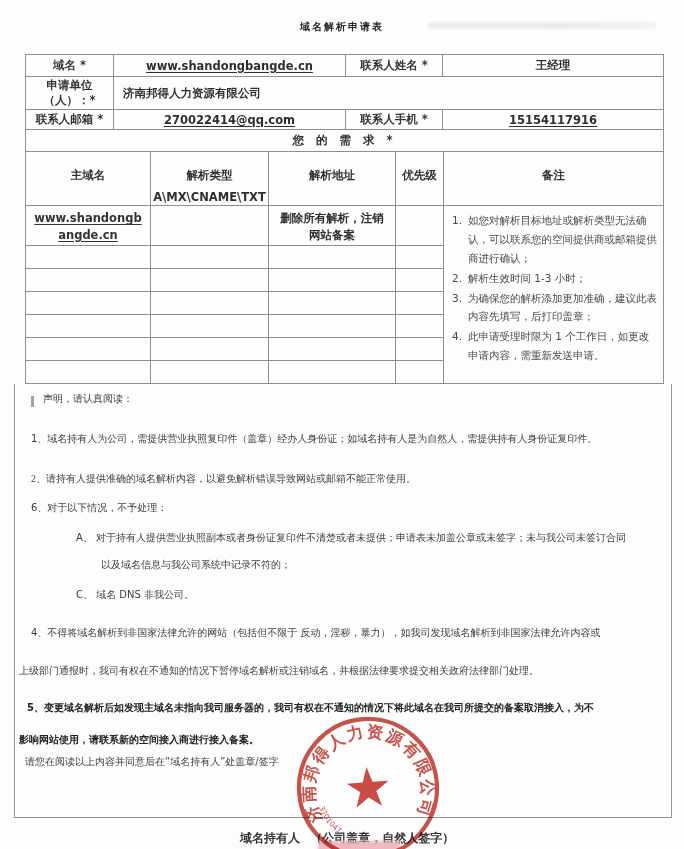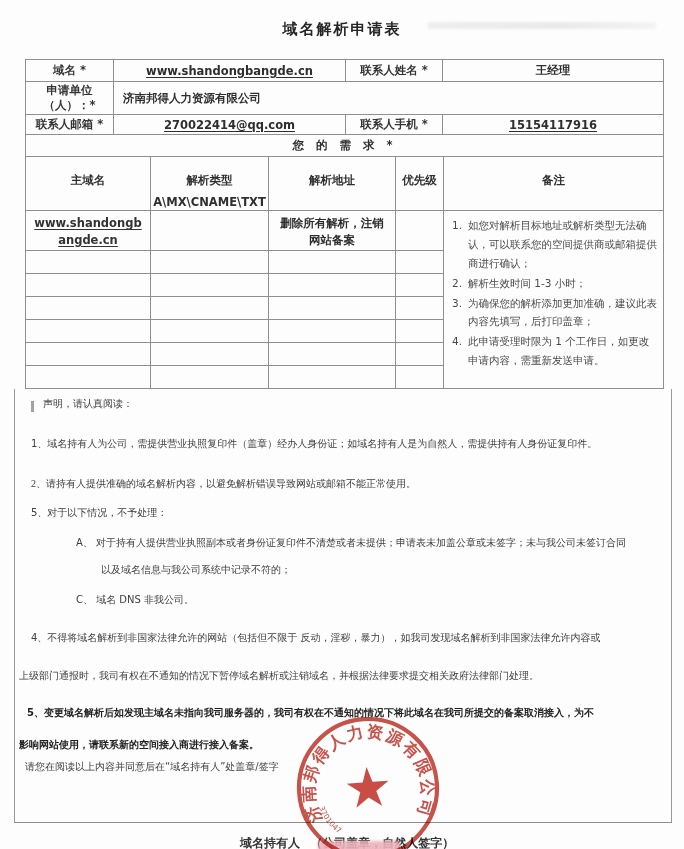--- a/index.html
+++ b/index.html
@@ -7,21 +7,21 @@
     width:684px;height:849px;position:relative;overflow:hidden;
     font-family:"DejaVu Sans","Liberation Sans",sans-serif;
     color:#3a3a3a;
     background:#fdfdfd;
   }
   .page{position:relative;width:684px;height:849px;}
   
   .smudge{position:absolute;left:428px;top:2px;width:228px;height:7px;
     background:linear-gradient(90deg,#d8d8d8,#cfcfcf 60%,#e6e6e6);
     opacity:.4;filter:blur(1.2px);}
-  .title{margin:20px 0 0 0;text-align:center;font-size:15px;font-weight:bold;
+  .title{margin:20px 0 0 0;text-align:center;font-size:10px;font-weight:bold;
     letter-spacing:2px;color:#262626;}
   table{border-collapse:collapse;table-layout:fixed;}
   .tbl{margin-left:25px;margin-top:20px;width:638px;}
   .tbl2{margin-left:25px;margin-top:-1px;width:638px;}
   td,th{border:1px solid #8f8f8f;font-size:11.5px;color:#333;overflow:hidden;}
   .lbl{font-weight:600;text-align:center;color:#343434;}
   .val{font-weight:600;text-align:center;color:#2e2e2e;}
   .val-left{font-weight:600;text-align:left;padding-left:9px;color:#2e2e2e;}
   .u{text-decoration:underline;text-underline-offset:2px;}
   .needs-head{font-weight:bold;text-align:center;letter-spacing:4px;height:19px;color:#2f2f2f;}
@@ -176,21 +176,21 @@
           <td></td>
         </tr>
   </tbody>
     </table>
 
   <div class="decl">
     <div class="tick"></div>
     <div class="dl ml26 g26">声明，请认真阅读：</div>
     <div class="dl ml16 g26">1、域名持有人为公司，需提供营业执照复印件（盖章）经办人身份证；如域名持有人是为自然人，需提供持有人身份证复印件。</div>
     <div class="dl ml16 g15">2、请持有人提供准确的域名解析内容，以避免解析错误导致网站或邮箱不能正常使用。</div>
-    <div class="dl ml16 g16">5、对于以下情况，不予处理：</div>
+    <div class="dl ml16 g16">6、对于以下情况，不予处理：</div>
     <div class="dl ml61 g13">A、 对于持有人提供营业执照副本或者身份证复印件不清楚或者未提供；申请表未加盖公章或未签字；未与我公司未签订合同</div>
     <div class="dl ml86 g16">以及域名信息与我公司系统中记录不符的；</div>
     <div class="dl ml61 g24">C、 域名 DNS 非我公司。</div>
     <div class="dl ml16 g24">4、不得将域名解析到非国家法律允许的网站（包括但不限于 反动，淫秽，暴力），如我司发现域名解析到非国家法律允许内容或</div>
     <div class="dl ml2 g23">上级部门通报时，我司有权在不通知的情况下暂停域名解析或注销域名，并根据法律要求提交相关政府法律部门处理。</div>
     <div class="dl ml12 g18 b">5、变更域名解析后如发现主域名未指向我司服务器的，我司有权在不通知的情况下将此域名在我司所提交的备案取消接入，为不</div>
     <div class="dl ml2 g8 b">影响网站使用，请联系新的空间接入商进行接入备案。</div>
     <div class="dl ml8">请您在阅读以上内容并同意后在“域名持有人”处盖章/签字</div>
   </div>
 

